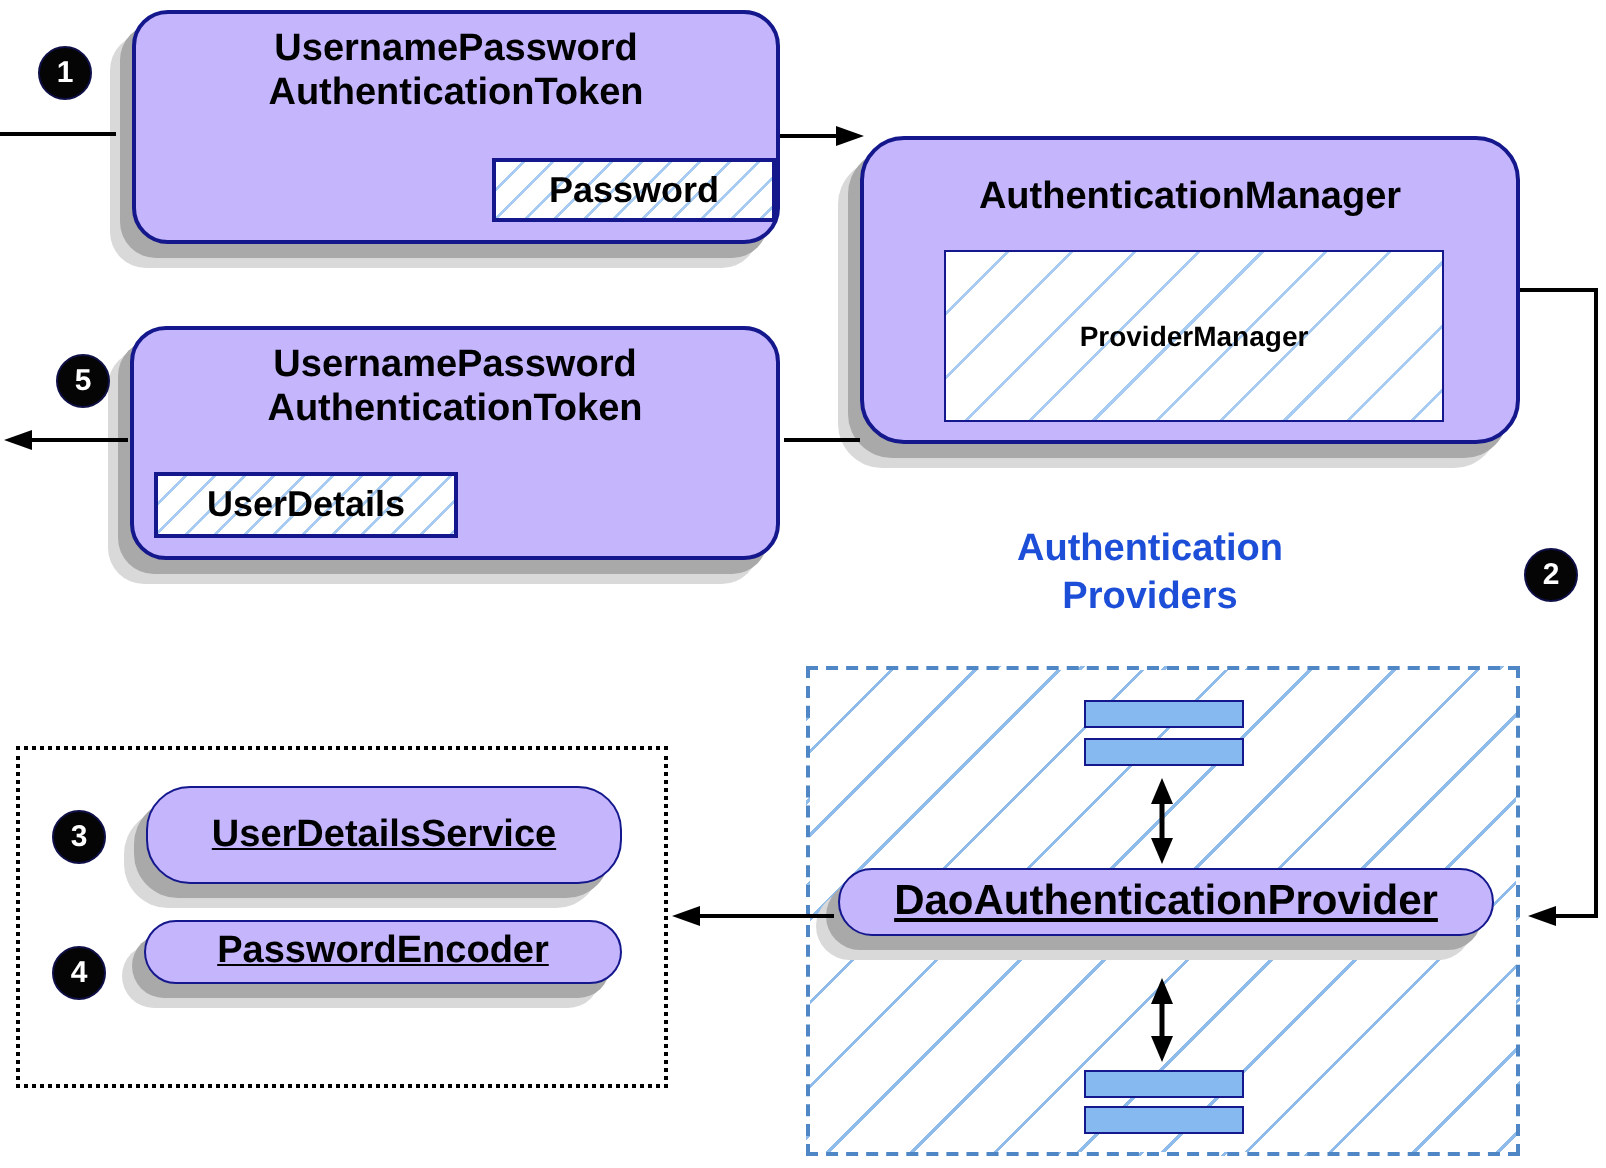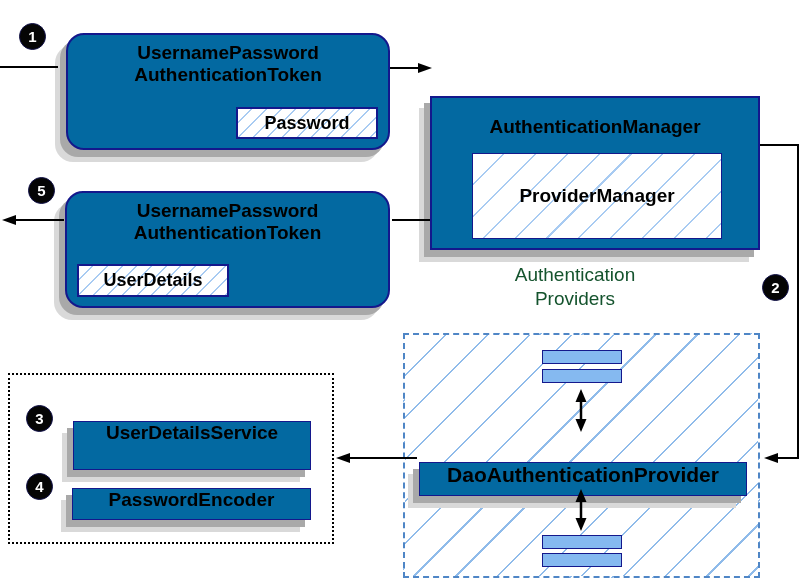--- a/index.html
+++ b/index.html
@@ -2,45 +2,45 @@
 <html><head>
 <meta charset="utf-8">
 <style>
   html,body{margin:0;padding:0;background:#fff;}
   .canvas{
     position:relative;width:803px;height:584px;background:#ffffff;
     font-family:"Liberation Sans",sans-serif;overflow:hidden;
   }
   .node{
     position:absolute;box-sizing:border-box;
-    background:#0369a1;border:2px solid #14188C;color:#000;margin-top:28px;
+    background:#c4b5fd;border:2px solid #14188C;color:#000;
   }
-  .shadowed{box-shadow:-6px 7px 0 #a9a9a9,-11px 12px 0 #d9d9d9;}
+  .shadowed{box-shadow:-6px 7px 0 #a9a9a9,-11px 12px 0 #d9d9d9;border-radius:22px;}
   .rounded{border-radius:18px;border-width:2.5px;}
   .ttl{
     text-align:center;font-weight:bold;font-size:19px;line-height:1.18;
     margin-top:7px;letter-spacing:0;
   }
   .subrow{position:absolute;box-sizing:border-box;border:2.5px solid #14188C;
     display:flex;align-items:center;justify-content:center;
     font-weight:bold;font-size:18px;}
   .hatch-sm{background-color:#fff;background-image:repeating-linear-gradient(135deg,transparent 0,transparent 9px,#A8CBF2 9px,#A8CBF2 10.4px);}
   .hatch-md{background-color:#fff;background-image:repeating-linear-gradient(135deg,transparent 0,transparent 21px,#A8CBF2 21px,#A8CBF2 22.5px);}
   .hatch-lg{background-color:#fff;background-image:repeating-linear-gradient(135deg,transparent 0,transparent 28px,#8FBBEA 28px,#8FBBEA 29.6px);}
-  .flexc{display:flex;justify-content:center;}
+  .flexc{display:flex;align-items:center;justify-content:center;text-decoration:underline;}
   .badge{
     position:absolute;width:27px;height:27px;border-radius:50%;
     background:#050505;color:#fff;display:flex;align-items:center;justify-content:center;
     font-weight:bold;font-size:15px;border:1.5px solid #101048;box-sizing:border-box;
   }
   .bar{position:absolute;width:80px;height:14px;background:#85B9F0;
     border:1.5px solid #14188C;box-sizing:border-box;}
   .group-title{
-    position:absolute;text-align:center;font-weight:normal;font-size:19px;
-    line-height:1.25;color:#14532d;
+    position:absolute;text-align:center;font-weight:bold;font-size:19px;
+    line-height:1.25;color:#1d4ed8;
   }
   .dashed-region{
     position:absolute;box-sizing:border-box;
     border:2px dashed #4F86C6;
   }
   .dotted-region{
     position:absolute;box-sizing:border-box;
     border:2.5px dotted #000;background:transparent;
   }
   svg.overlay{position:absolute;left:0;top:0;z-index:6;pointer-events:none;}
@@ -69,28 +69,28 @@
   </div>
   <div class="badge z3" style="left:28px;top:177px;">
     <span>5</span>
   </div>
 
   <div class="node rounded shadowed z2" style="left:66px;top:5px;width:324px;height:117px;">
     <div class="ttl">
       <div>UsernamePassword</div>
       <div>AuthenticationToken</div>
     </div>
-    <div class="subrow hatch-sm" style="left:168px;top:72px;width:142px;height:32px;">
+    <div class="subrow hatch-sm" style="left:178px;top:72px;width:142px;height:32px;">
       <span>Password</span>
     </div>
   </div>
 
   <div class="node shadowed z2" style="left:430px;top:68px;width:330px;height:154px;">
     <div class="ttl" style="margin-top:18px;">AuthenticationManager</div>
-    <div class="subrow hatch-md" style="left:40px;top:55px;width:250px;height:86px;border-width:1.5px;font-size:19px;">
+    <div class="subrow hatch-md" style="left:40px;top:55px;width:250px;height:86px;border-width:1.5px;font-size:14px;">
       <span>ProviderManager</span>
     </div>
   </div>
 
   <div class="node rounded shadowed z2" style="left:65px;top:163px;width:325px;height:117px;">
     <div class="ttl">
       <div>UsernamePassword</div>
       <div>AuthenticationToken</div>
     </div>
     <div class="subrow hatch-sm" style="left:10px;top:71px;width:152px;height:33px;">

